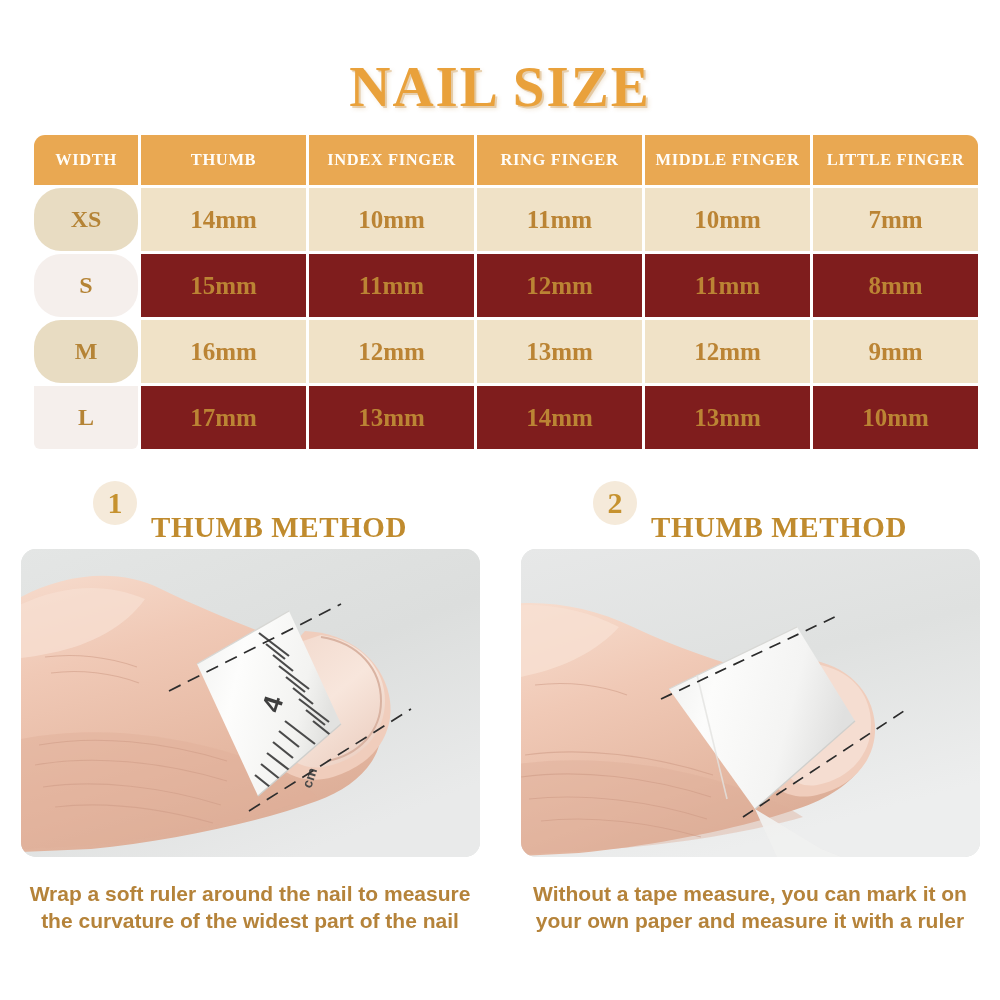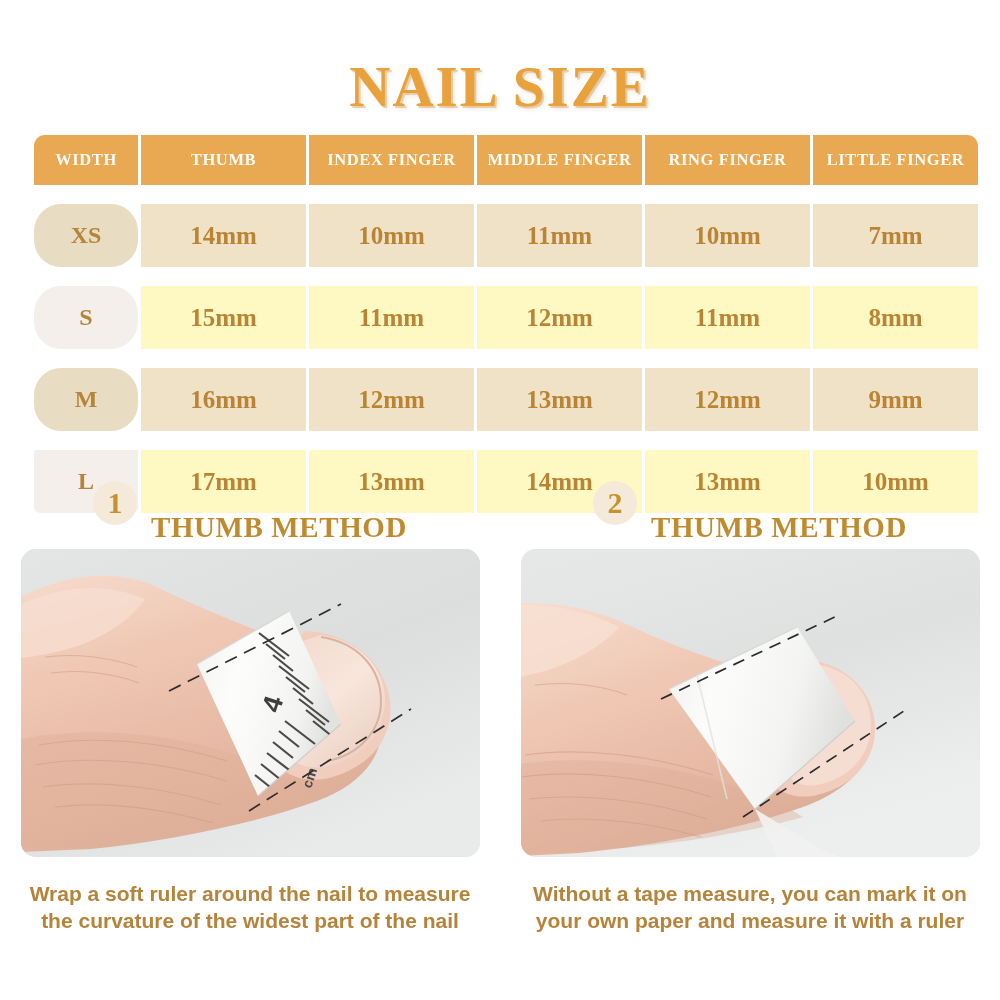--- a/index.html
+++ b/index.html
@@ -32,21 +32,21 @@
   }
 
   
   .size-table {
     position: absolute;
     left: 22px;
     top: 135px;
     width: 956px;
     display: flex;
     flex-direction: column;
-    gap: 19px;
+    gap: 3px;
     padding-left: 12px;
   }
   .trow { display: flex; gap: 3px; width: 100%; }
 
   .cell {
     flex: 1 1 0;
     text-align: center;
     display: flex;
     align-items: center;
     justify-content: center;
@@ -69,21 +69,21 @@
   
   .trow.data .cell {
     height: 63px;
     color: #BB8434;
     font-size: 25px;
     font-weight: bold;
     font-family: "Liberation Serif", "DejaVu Serif", serif;
   }
   .trow.data.shade .cell { background: #F0E2C7; }
   .trow.data.shade .cell.col-width { background: #E8DCC2; }
-  .trow.data.plain .cell { background: #fef9c3; }
+  .trow.data.plain .cell { background: #7f1d1d; }
   .trow.data.plain .cell.col-width { background: #F5EFEC; }
 
   .trow.data .cell.col-width { font-size: 24px; color: #B58436; border-radius: 27px; }
   .trow.data:last-child .cell:first-child { border-radius: 0 0 6px 6px; }
 
   
   .methods {
     position: absolute;
     top: 478px;
     left: 0;
@@ -155,22 +155,22 @@
 <div class="title-wrap">
   <div class="page-title">NAIL SIZE</div>
 </div>
 
 <div class="size-table">
 
   <div class="trow header">
     <div class="cell col-width">WIDTH</div>
     <div class="cell">THUMB</div>
     <div class="cell">INDEX FINGER</div>
+    <div class="cell">RING FINGER</div>
     <div class="cell">MIDDLE FINGER</div>
-    <div class="cell">RING FINGER</div>
     <div class="cell">LITTLE FINGER</div>
   </div>
 
   <div class="trow data shade">
     <div class="cell col-width">XS</div>
     <div class="cell">14mm</div>
     <div class="cell">10mm</div>
     <div class="cell">11mm</div>
     <div class="cell">10mm</div>
     <div class="cell">7mm</div>

